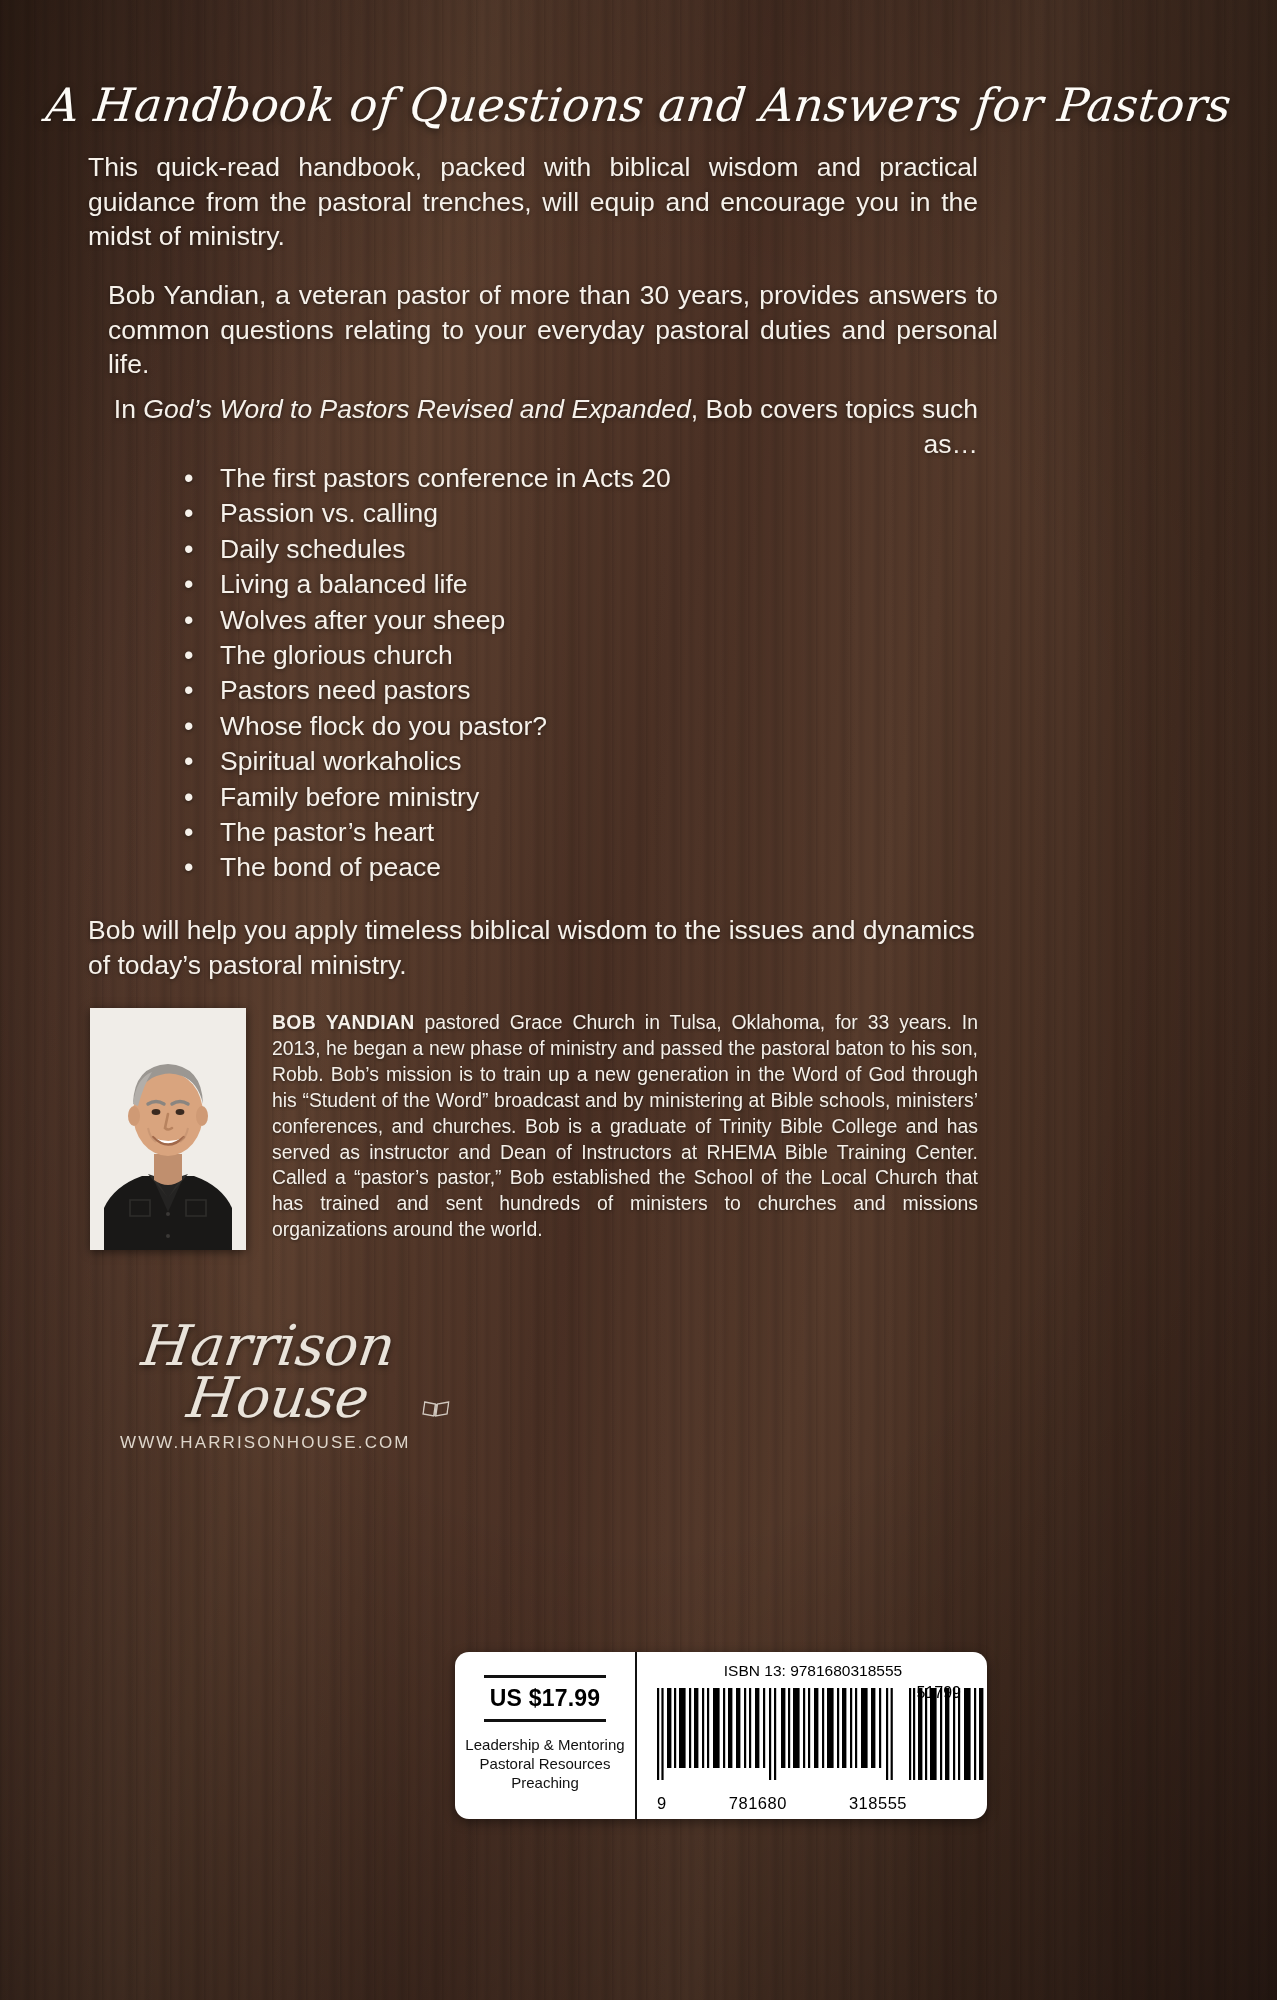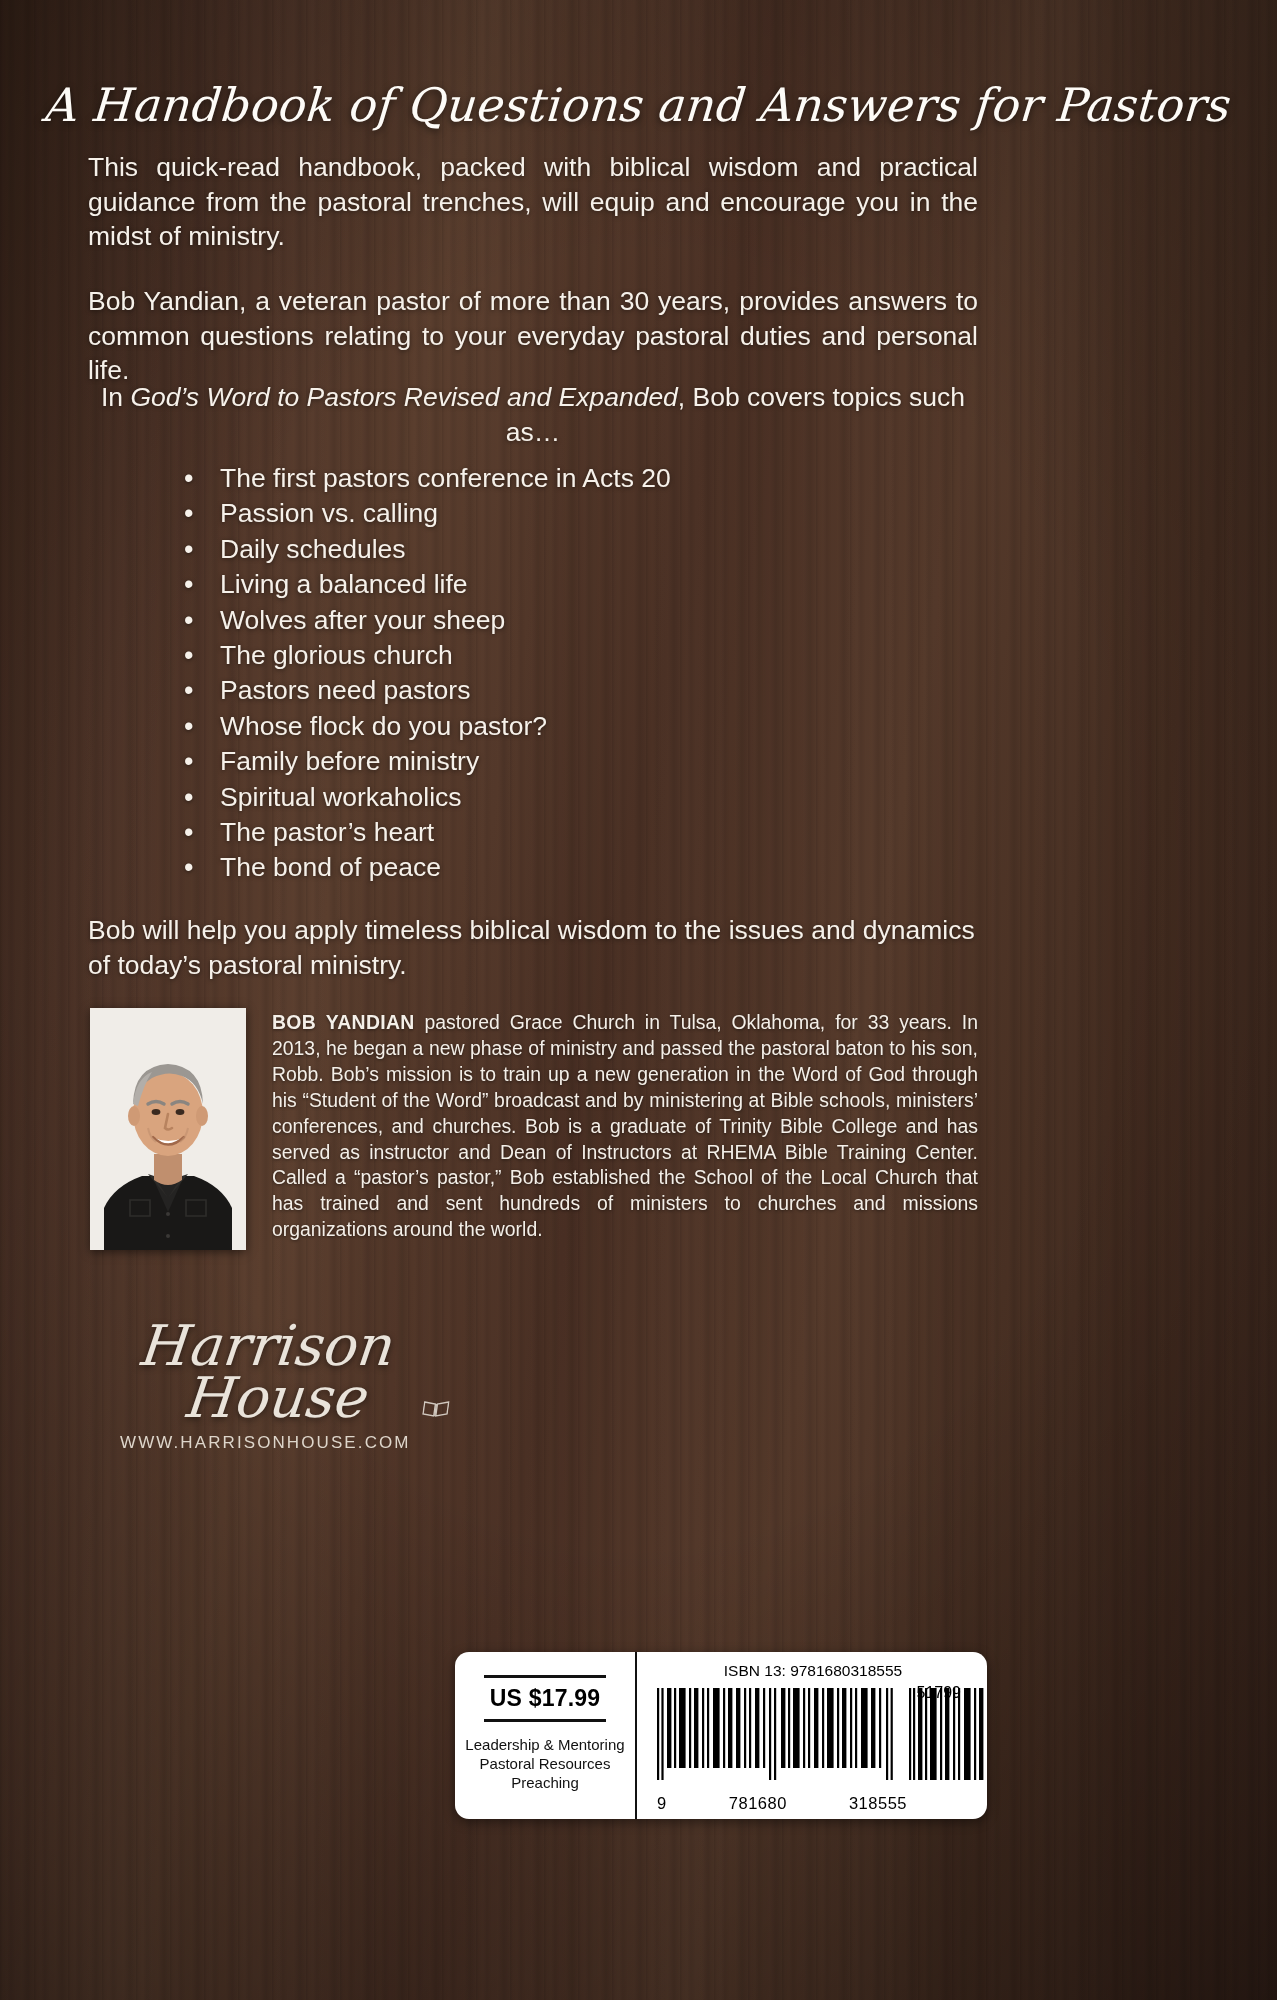--- a/index.html
+++ b/index.html
@@ -90,22 +90,22 @@
     position: absolute;
     left: 88px;
     width: 890px;
     color: #f6f1ea;
     font-size: 26.5px;
     line-height: 1.31;
     text-align: justify;
     text-shadow: 0 1px 4px rgba(0,0,0,0.5);
   }
   .p1 { top: 150px; }
-  .p2 { top: 284px; }
-  .p3 { top: 380px; text-align: center; }
+  .p2 { top: 278px; margin-left: 20px; }
+  .p3 { top: 392px; text-align: right; }
   .p3 em { font-style: italic; }
   .p4 { top: 885px; text-align: left; margin-top: 28px; }
 
   
   .topics {
     position: absolute;
     top: 452px;
     left: 168px;
     margin: 10px;
     padding: 0;
@@ -293,22 +293,22 @@
 
     <ul class="topics">
       <li>The first pastors conference in Acts 20</li>
       <li>Passion vs. calling</li>
       <li>Daily schedules</li>
       <li>Living a balanced life</li>
       <li>Wolves after your sheep</li>
       <li>The glorious church</li>
       <li>Pastors need pastors</li>
       <li>Whose flock do you pastor?</li>
+      <li>Spiritual workaholics</li>
       <li>Family before ministry</li>
-      <li>Spiritual workaholics</li>
       <li>The pastor’s heart</li>
       <li>The bond of peace</li>
     </ul>
 
     <div class="blurb p4">Bob will help you apply timeless biblical wisdom to the issues and dynamics of today’s pastoral ministry.</div>
 
     <div class="author-photo">
       <svg viewBox="0 0 156 242" preserveAspectRatio="xMidYMid slice">
         <rect x="0" y="0" width="156" height="242" fill="#f0ede8"></rect>
 

